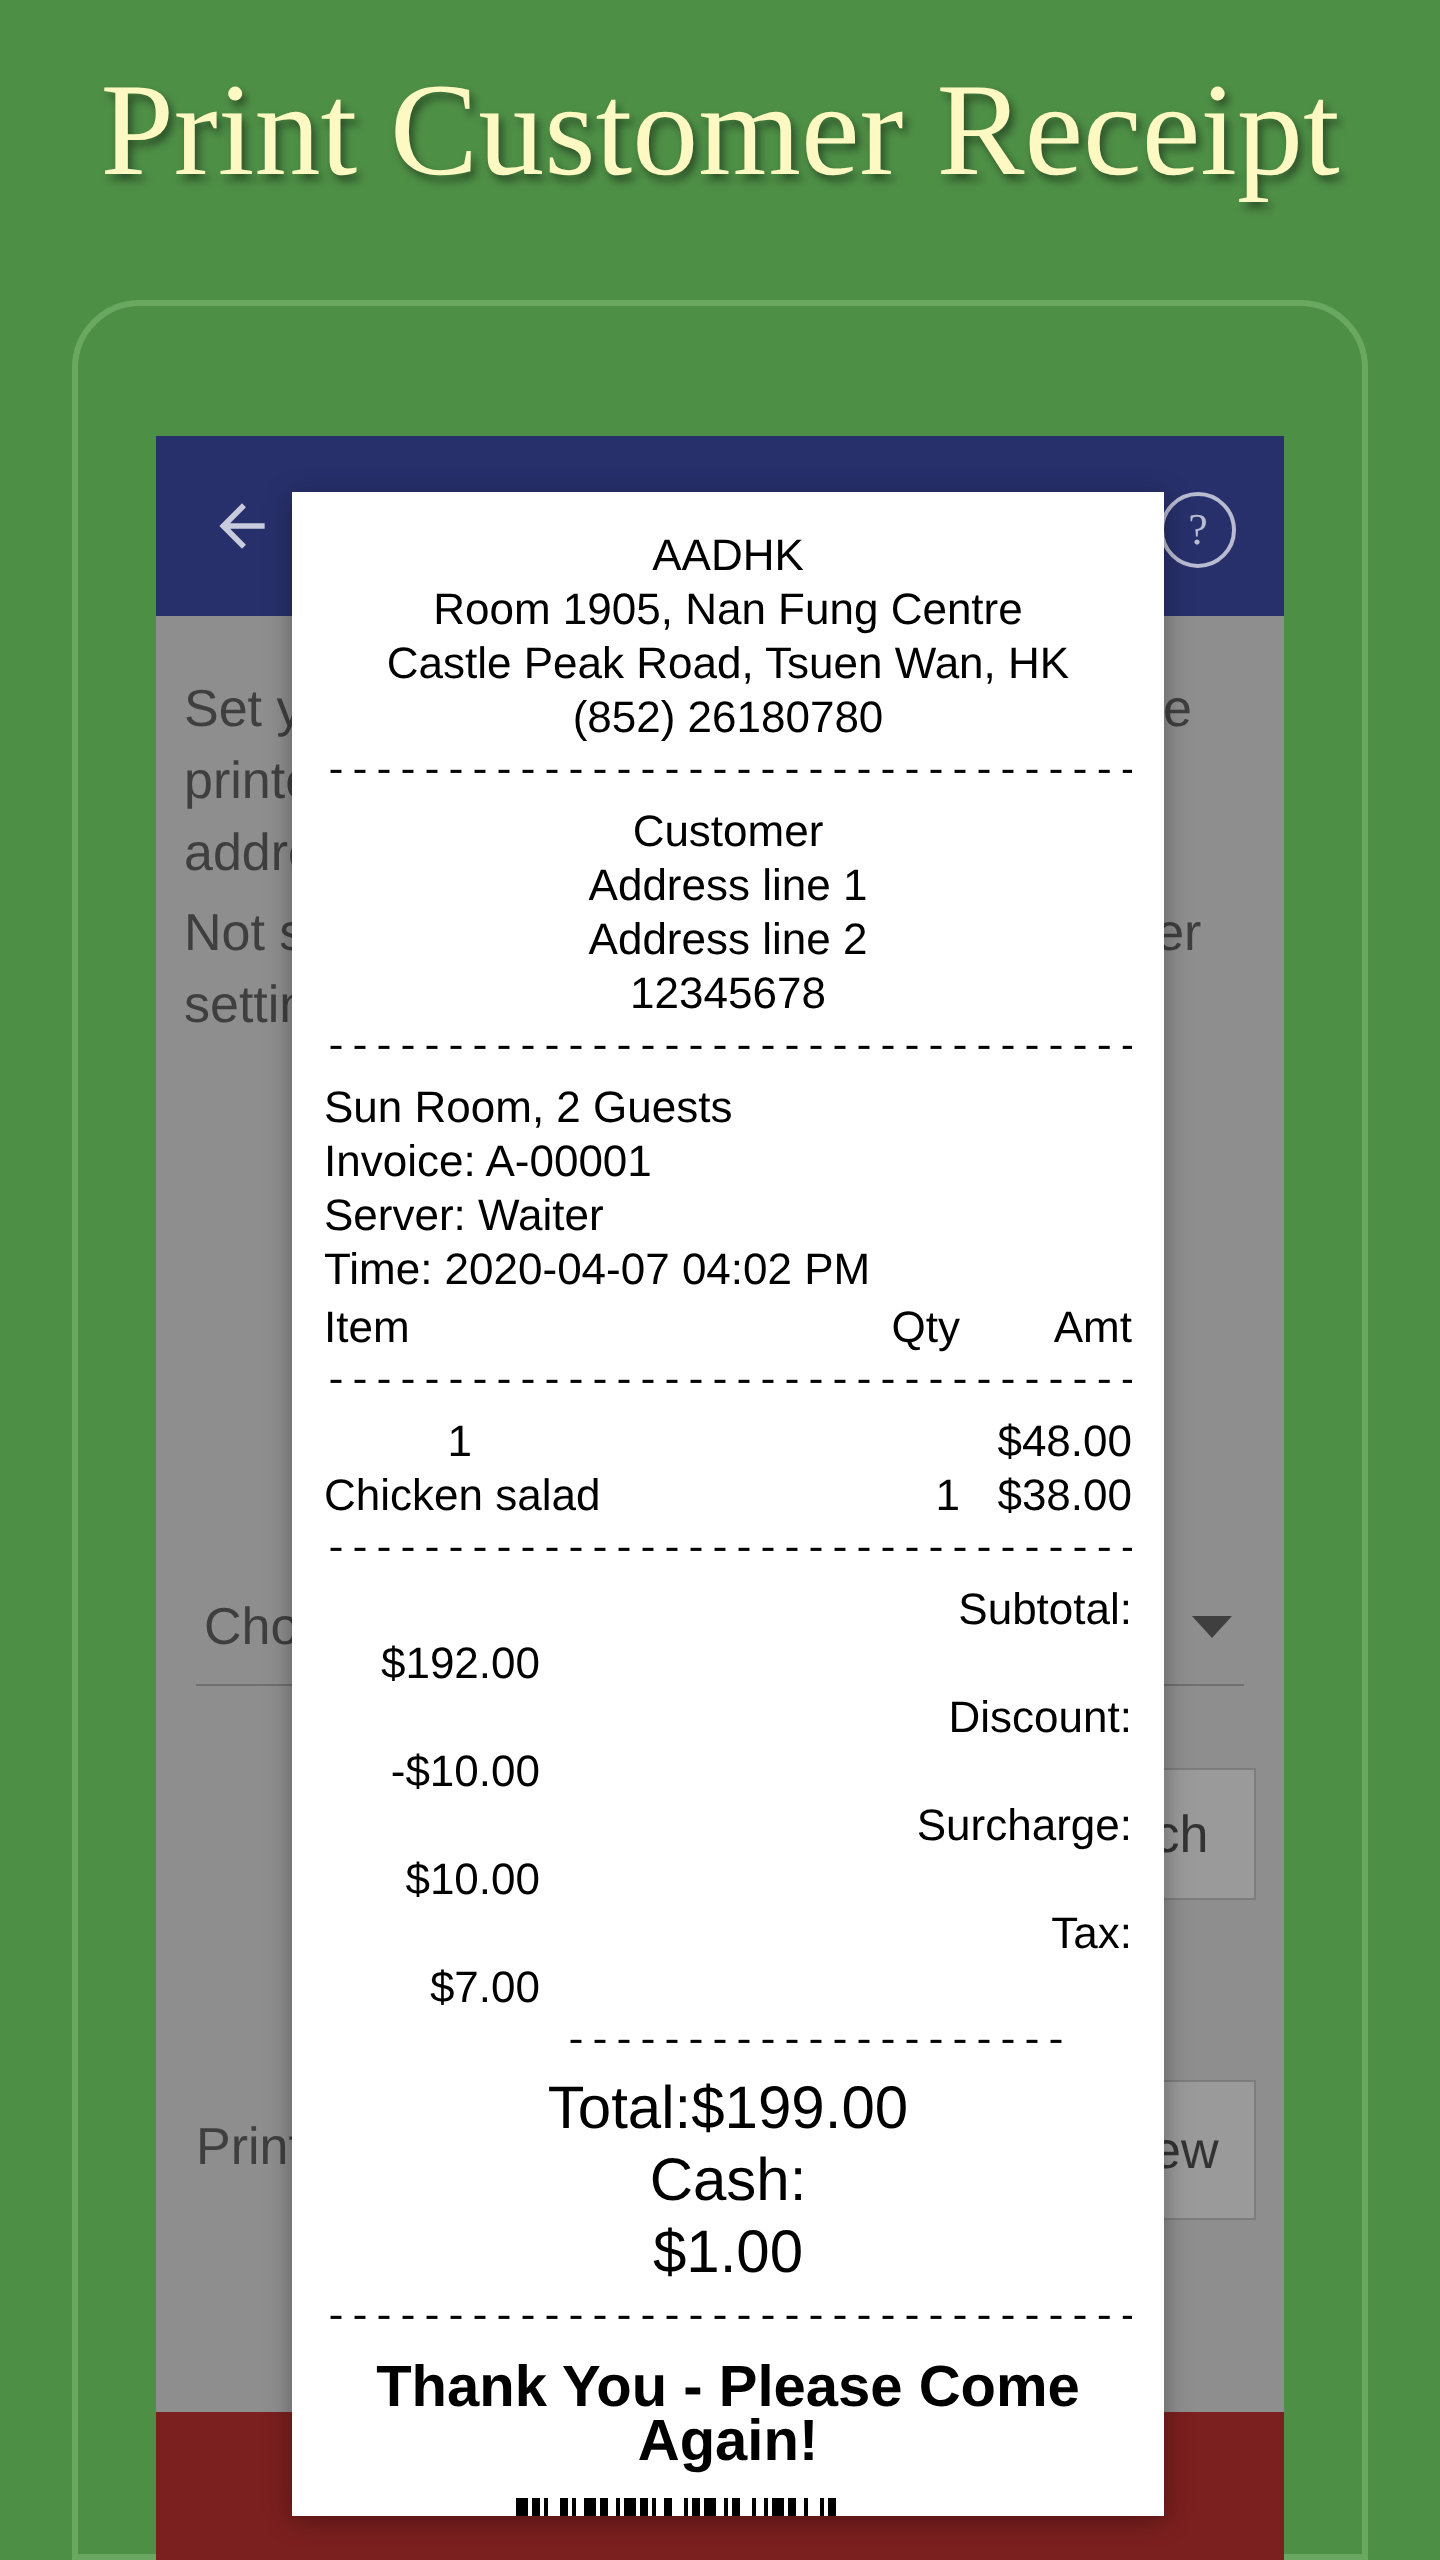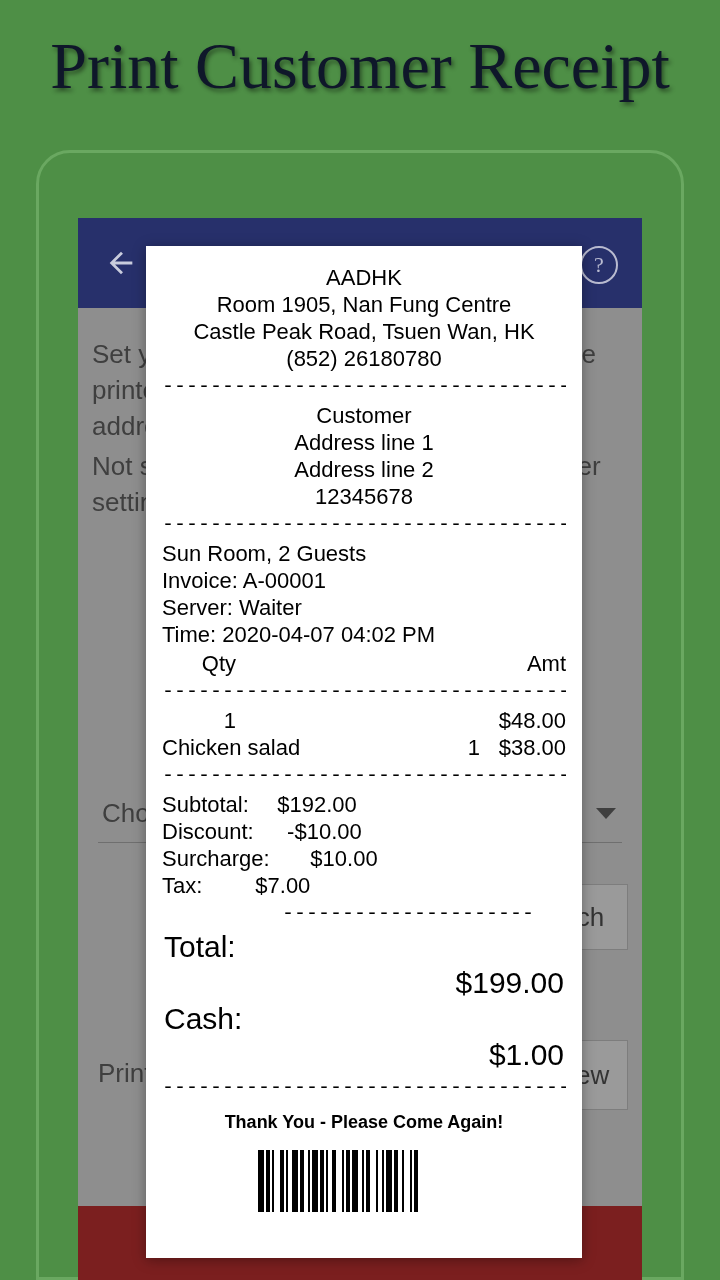--- a/index.html
+++ b/index.html
@@ -18,21 +18,21 @@
   
   .page-title {
     position: absolute;
     top: 26px;
     left: 0;
     width: 720px;
     text-align: center;
     font-family: "Liberation Serif", serif;
     font-size: 66px;
     line-height: 80px;
-    color: #0f172a;
+    color: #fef9c3;
     text-shadow: 2px 3px 4px rgba(0,0,0,0.45);
     letter-spacing: 0px;
     white-space: nowrap;
   }
 
   
   .device-frame {
     position: absolute;
     left: 36px;
     top: 150px;
@@ -226,39 +226,39 @@
   .r-item {
     display: flex;
     justify-content: space-between;
   }
   .r-item .i-name { flex: 1; text-align: left; }
   .r-item .i-qty { width: 74px; text-align: right; }
   .r-item .i-amt { width: 86px; text-align: right; }
 
   .r-total {
     display: flex;
-    justify-content: flex-start;
+    justify-content: space-between;
+    flex-direction: column;
   }
   .r-total .t-label { text-align: right; }
   .r-total .t-val { width: 108px; text-align: right; }
 
   .r-grand {
     display: flex;
     justify-content: center;
     font-size: 30px;
     line-height: 36px;
     padding: 0 2px;
-    flex-direction: column;
   }
   .r-grand .g-label { text-align: left; }
   .r-grand .g-val { text-align: right; }
 
   .r-thanks {
     text-align: center;
-    font-size: 18px;
+    font-size: 29px;
     font-weight: bold;
     margin-top: 10px;
   }
 
   .barcode {
     margin: 14px auto 0 auto;
     width: 212px;
     height: 62px;
     display: flex;
     align-items: stretch;
@@ -316,20 +316,21 @@
     <div class="r-center r-line">12345678</div>
 
     <div class="r-rule">----------------------------------</div>
 
     <div class="r-left r-line">Sun Room, 2 Guests</div>
     <div class="r-left r-line">Invoice: A-00001</div>
     <div class="r-left r-line">Server: Waiter</div>
     <div class="r-left r-line">Time: 2020-04-07 04:02 PM</div>
 
     <div class="r-itemhead">
+      <span class="col-item">Item</span>
       <span class="col-qty">Qty</span>
       <span class="col-amt">Amt</span>
     </div>
 
     <div class="r-rule">----------------------------------</div>
 
     <div class="r-item">
       <span class="i-qty">1</span>
       <span class="i-amt">$48.00</span>
     </div>

